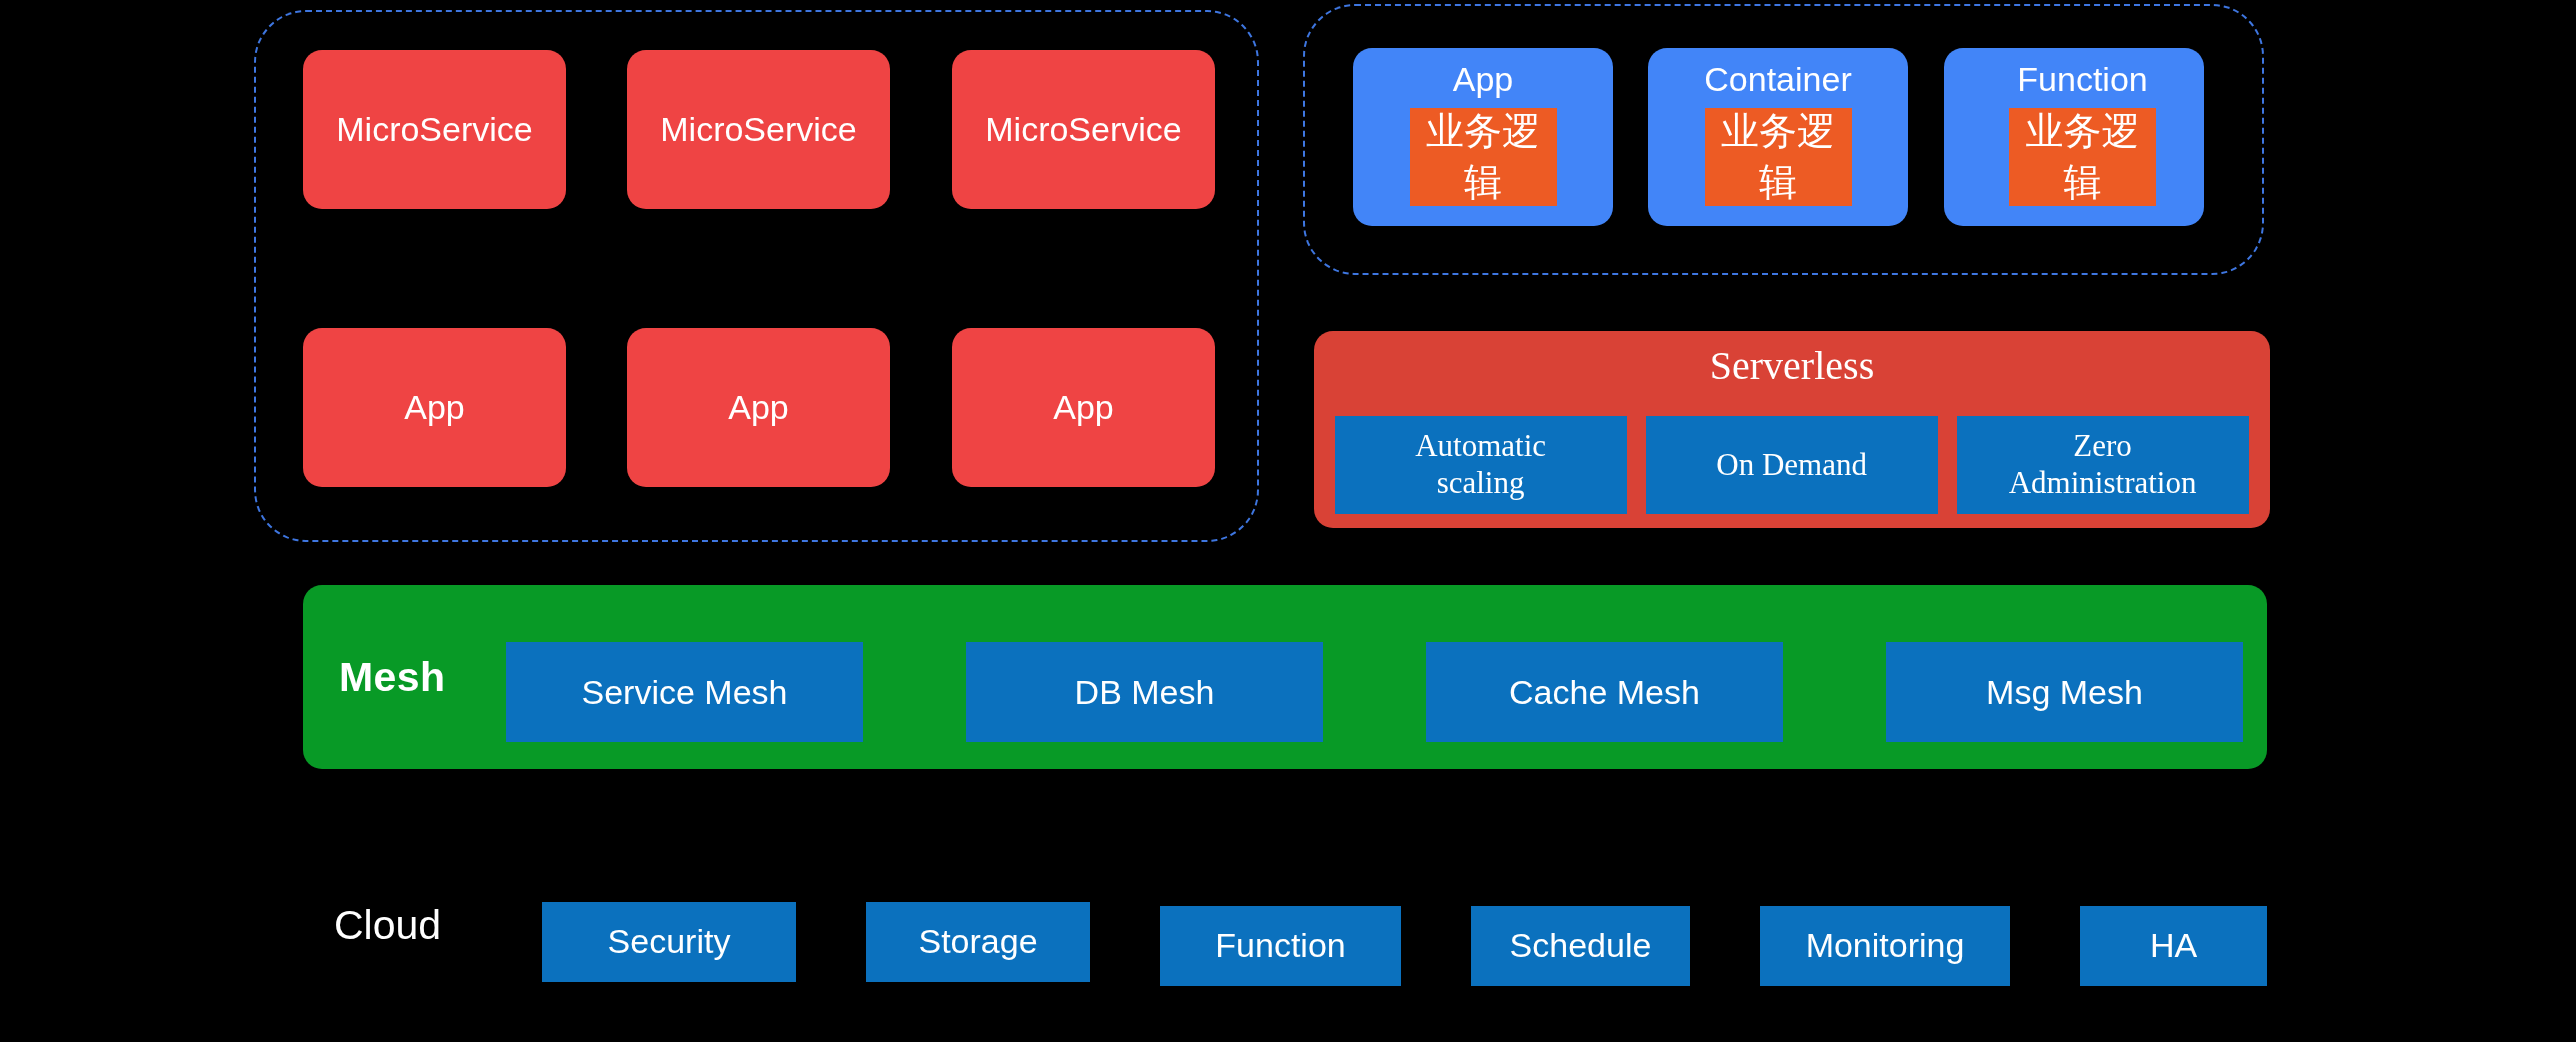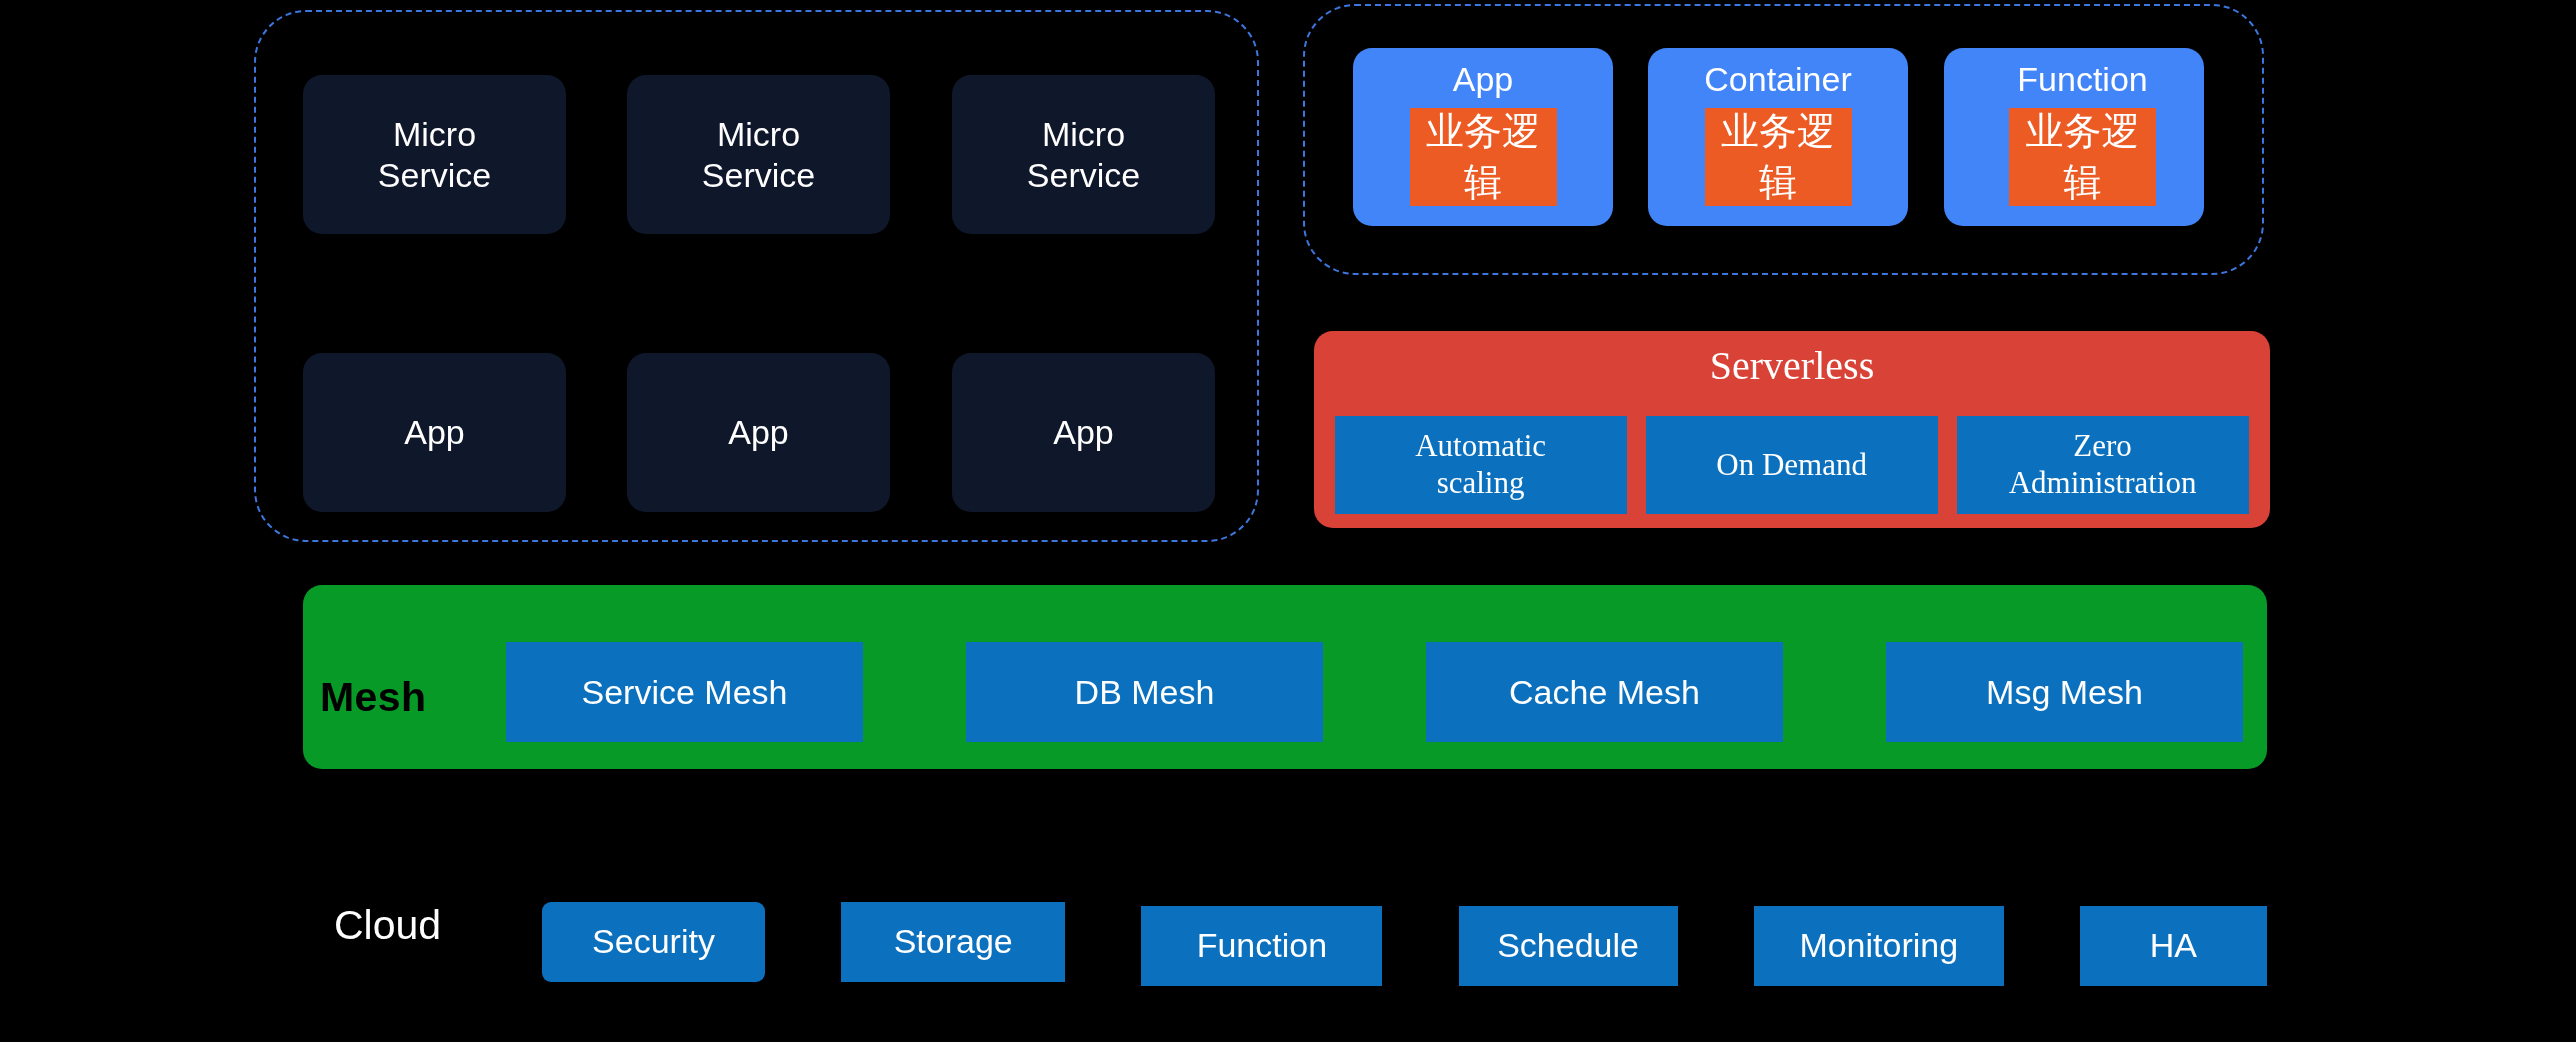--- a/index.html
+++ b/index.html
@@ -38,32 +38,31 @@
   #group-runtimes {
     left: 1303px;
     top: 4.4px;
     width: 961px;
     height: 271px;
   }
 
   
   .svc-card {
     position: absolute;
-    background: #0f172a;
+    background: #ef4444;
     border-radius: 19px;
     box-sizing: border-box;
     display: flex;
-    flex-direction: column;
+    flex-direction: row;
     align-items: center;
     justify-content: center;
     color: #ffffff;
     font-size: 34px;
     line-height: 1.18;
     text-align: center;
-    margin-top: 25px;
   }
   .svc-card.micro { width: 263px; height: 159px; }
   .svc-card.app   { width: 263px; height: 159px; }
 
   .micro-1 { left: 303px;  top: 50px; }
   .micro-2 { left: 627px;  top: 50px; }
   .micro-3 { left: 952px; top: 50px; }
   .app-1   { left: 303px;  top: 328px; }
   .app-2   { left: 627px;  top: 328px; }
   .app-3   { left: 952px; top: 328px; }
@@ -156,28 +155,27 @@
     width: 1964px;
     height: 184px;
     background: #089A26;
     border-radius: 19px;
     box-sizing: border-box;
     display: flex;
     align-items: center;
   }
   #mesh-label {
     position: absolute;
-    left: 17px;
+    left: 36px;
     top: 50%;
     transform: translateY(-50%);
     font-size: 41px;
     font-weight: bold;
-    color: #000000;
+    color: #ffffff;
     letter-spacing: 0.4px;
-    margin-top: 20px;
   }
   .mesh-chips {
     position: absolute;
     left: 203px;
     top: 57px;
     width: 1737px;
     display: flex;
     justify-content: space-between;
   }
   .mesh-chip {
@@ -222,21 +220,21 @@
     color: #ffffff;
     height: 80px;
     display: flex;
     align-items: center;
     justify-content: center;
     font-size: 34px;
     text-align: center;
     padding: 0 16px;
     box-sizing: border-box;
   }
-  .cloud-chip.w-security   { width: 223px; border-radius: 9px; }
+  .cloud-chip.w-security   { width: 254px; }
   .cloud-chip.w-storage    { width: 224px; }
   .cloud-chip.w-network    { width: 241px; }
   .cloud-chip.w-schedule   { width: 219px; }
   .cloud-chip.w-monitoring { width: 250px; }
   .cloud-chip.w-ha         { width: 187px; }
   .cloud-chip.w-network, .cloud-chip.w-schedule,
   .cloud-chip.w-monitoring, .cloud-chip.w-ha { margin-top: 4.4px; }
 </style>
 </head>
 <body>

